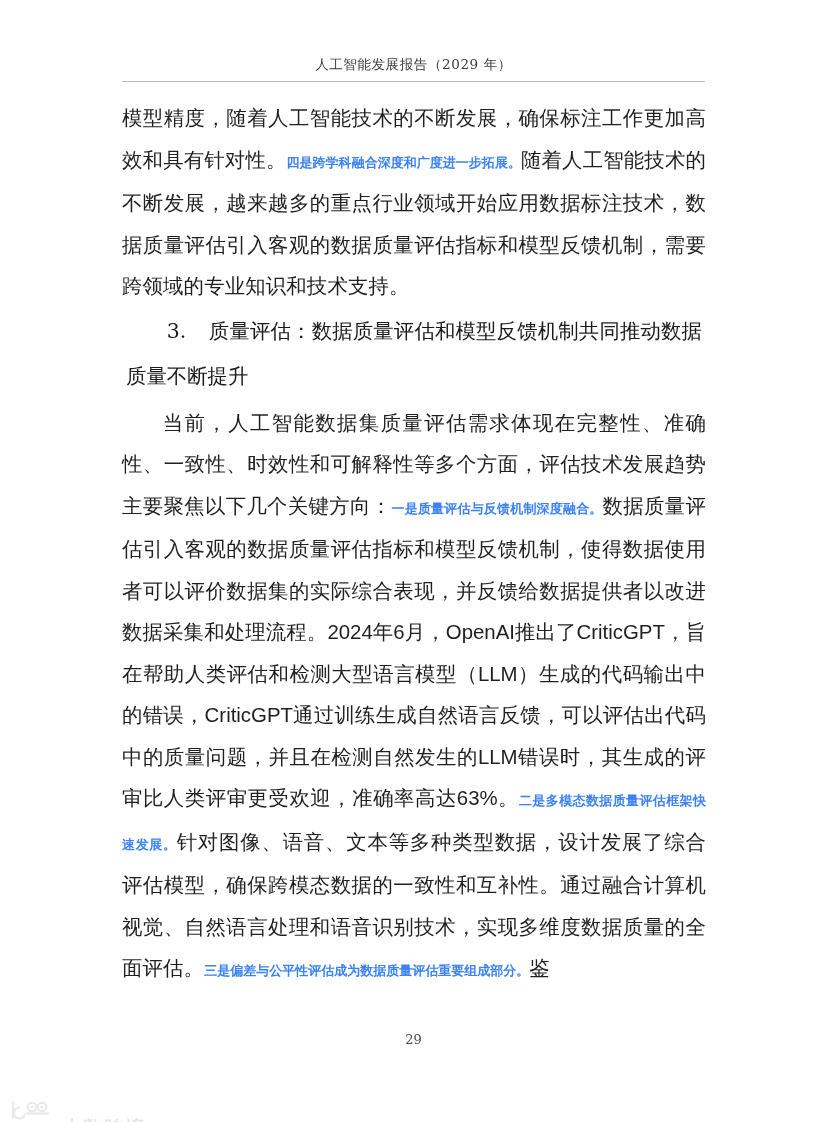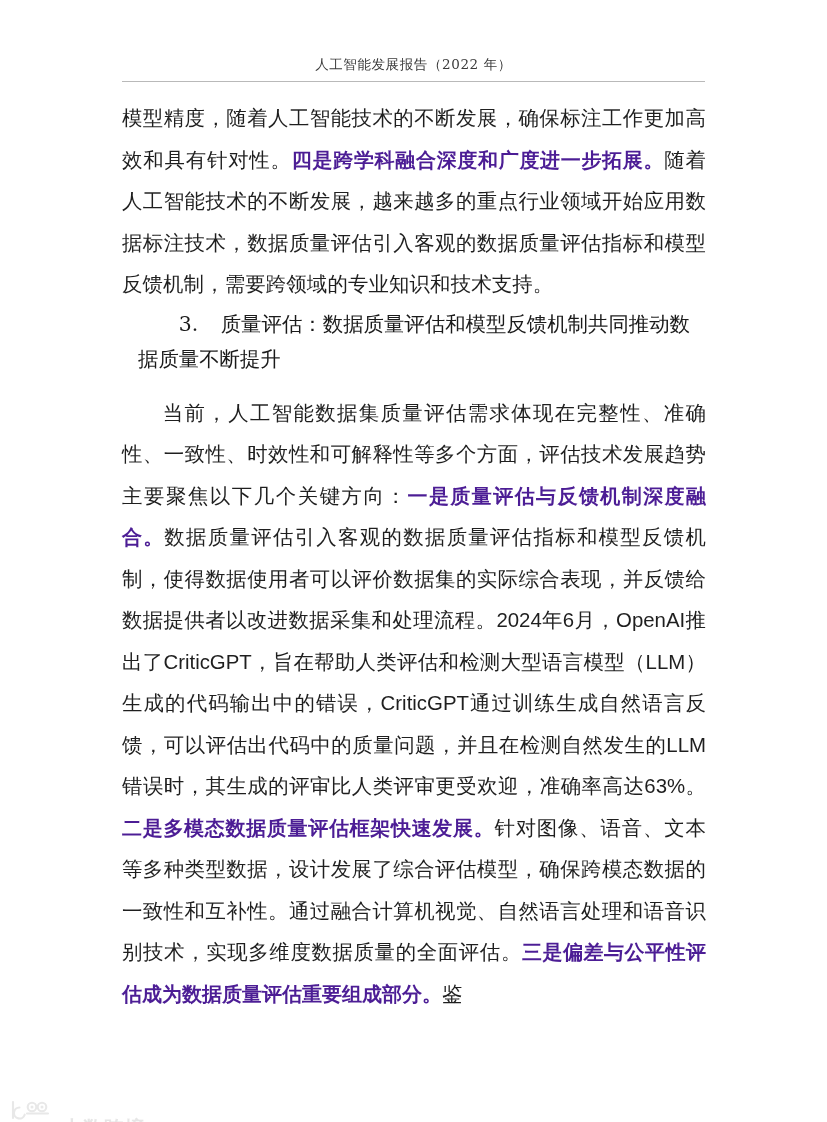--- a/index.html
+++ b/index.html
@@ -61,33 +61,33 @@
     color: #1f1f1f;
     margin: 0;
     letter-spacing: 0.15px;
   }
   .para.indent {
     text-indent: 2em;
   }
   .para b, .para .bold {
     font-family: "DejaVu Sans", "Liberation Sans", sans-serif;
     font-weight: 700;
-    font-size: 20px;
+    font-size: 13px;
     letter-spacing: 0;
-    color: #4c1d95;
+    color: #3b82f6;
   }
   .lat {
     font-family: Liberation Sans, sans-serif;
     letter-spacing: 0;
   }
 
   .heading {
     font-size: 20.4px;
-    line-height: 35px;
-    margin: 16px;
+    line-height: 45px;
+    margin: 4px;
     color: #1a1a1a;
     text-align: justify;
     text-align-last: left;
     text-justify: inter-ideograph;
     text-indent: 2em;
     font-family: "DejaVu Serif", "Liberation Serif", serif;
   }
   .heading .num {
     font-family: "DejaVu Serif", "Liberation Serif", serif;
     padding-right: 1.1em;
@@ -132,34 +132,35 @@
     line-height: 1;
     margin-top: 36px;
   }
 </style>
 </head>
 <body>
 
 <div class="page">
 
   <div class="header-zone">
-    <div class="header-title">人工智能发展报告（2022 年）</div>
+    <div class="header-title">人工智能发展报告（2029 年）</div>
     <div class="header-rule"></div>
   </div>
 
   <div class="body-zone">
 
     <p class="para"><span>模型精度，随着人工智能技术的不断发展，确保标注工作更加高效和具有针对性。</span><span class="bold">四是跨学科融合深度和广度进一步拓展。</span><span>随着人工智能技术的不断发展，越来越多的重点行业领域开始应用数据标注技术，数据质量评估引入客观的数据质量评估指标和模型反馈机制，需要跨领域的专业知识和技术支持。</span></p>
 
     <p class="heading gap-before"><span class="num">3.</span><span>质量评估：数据质量评估和模型反馈机制共同推动数据质量不断提升</span></p>
 
     <p class="para indent"><span>当前，人工智能数据集质量评估需求体现在完整性、准确性、一致性、时效性和可解释性等多个方面，评估技术发展趋势主要聚焦以下几个关键方向：</span><span class="bold">一是质量评估与反馈机制深度融合。</span><span>数据质量评估引入客观的数据质量评估指标和模型反馈机制，使得数据使用者可以评价数据集的实际综合表现，并反馈给数据提供者以改进数据采集和处理流程。</span><span class="lat">2024</span><span>年</span><span class="lat">6</span><span>月，</span><span class="lat">OpenAI</span><span>推出了</span><span class="lat">CriticGPT</span><span>，旨在帮助人类评估和检测大型语言模型（</span><span class="lat">LLM</span><span>）生成的代码输出中的错误，</span><span class="lat">CriticGPT</span><span>通过训练生成自然语言反馈，可以评估出代码中的质量问题，并且在检测自然发生的</span><span class="lat">LLM</span><span>错误时，其生成的评审比人类评审更受欢迎，准确率高达</span><span class="lat">63%</span><span>。</span><span class="bold">二是多模态数据质量评估框架快速发展。</span><span>针对图像、语音、文本等多种类型数据，设计发展了综合评估模型，确保跨模态数据的一致性和互补性。通过融合计算机视觉、自然语言处理和语音识别技术，实现多维度数据质量的全面评估。</span><span class="bold">三是偏差与公平性评估成为数据质量评估重要组成部分。</span><span>鉴</span></p>
 
   </div>
 
+  <div class="page-number">29</div>
 
   <div class="watermark">
     <svg class="watermark-logo" viewBox="0 0 46 24">
       <g fill="none" stroke="#e8e8e8" stroke-width="2.1">
         <path d="M3 4 L3 20" stroke-linecap="round"></path>
         <path d="M9.5 9.5 a5.5 5.5 0 1 0 5.2 7.2" stroke-linecap="round"></path>
         <circle cx="22" cy="9" r="4.3"></circle>
         <circle cx="32" cy="9" r="4.3"></circle>
         <path d="M17 15.5 L38 15.5" stroke-linecap="round"></path>
       </g>

